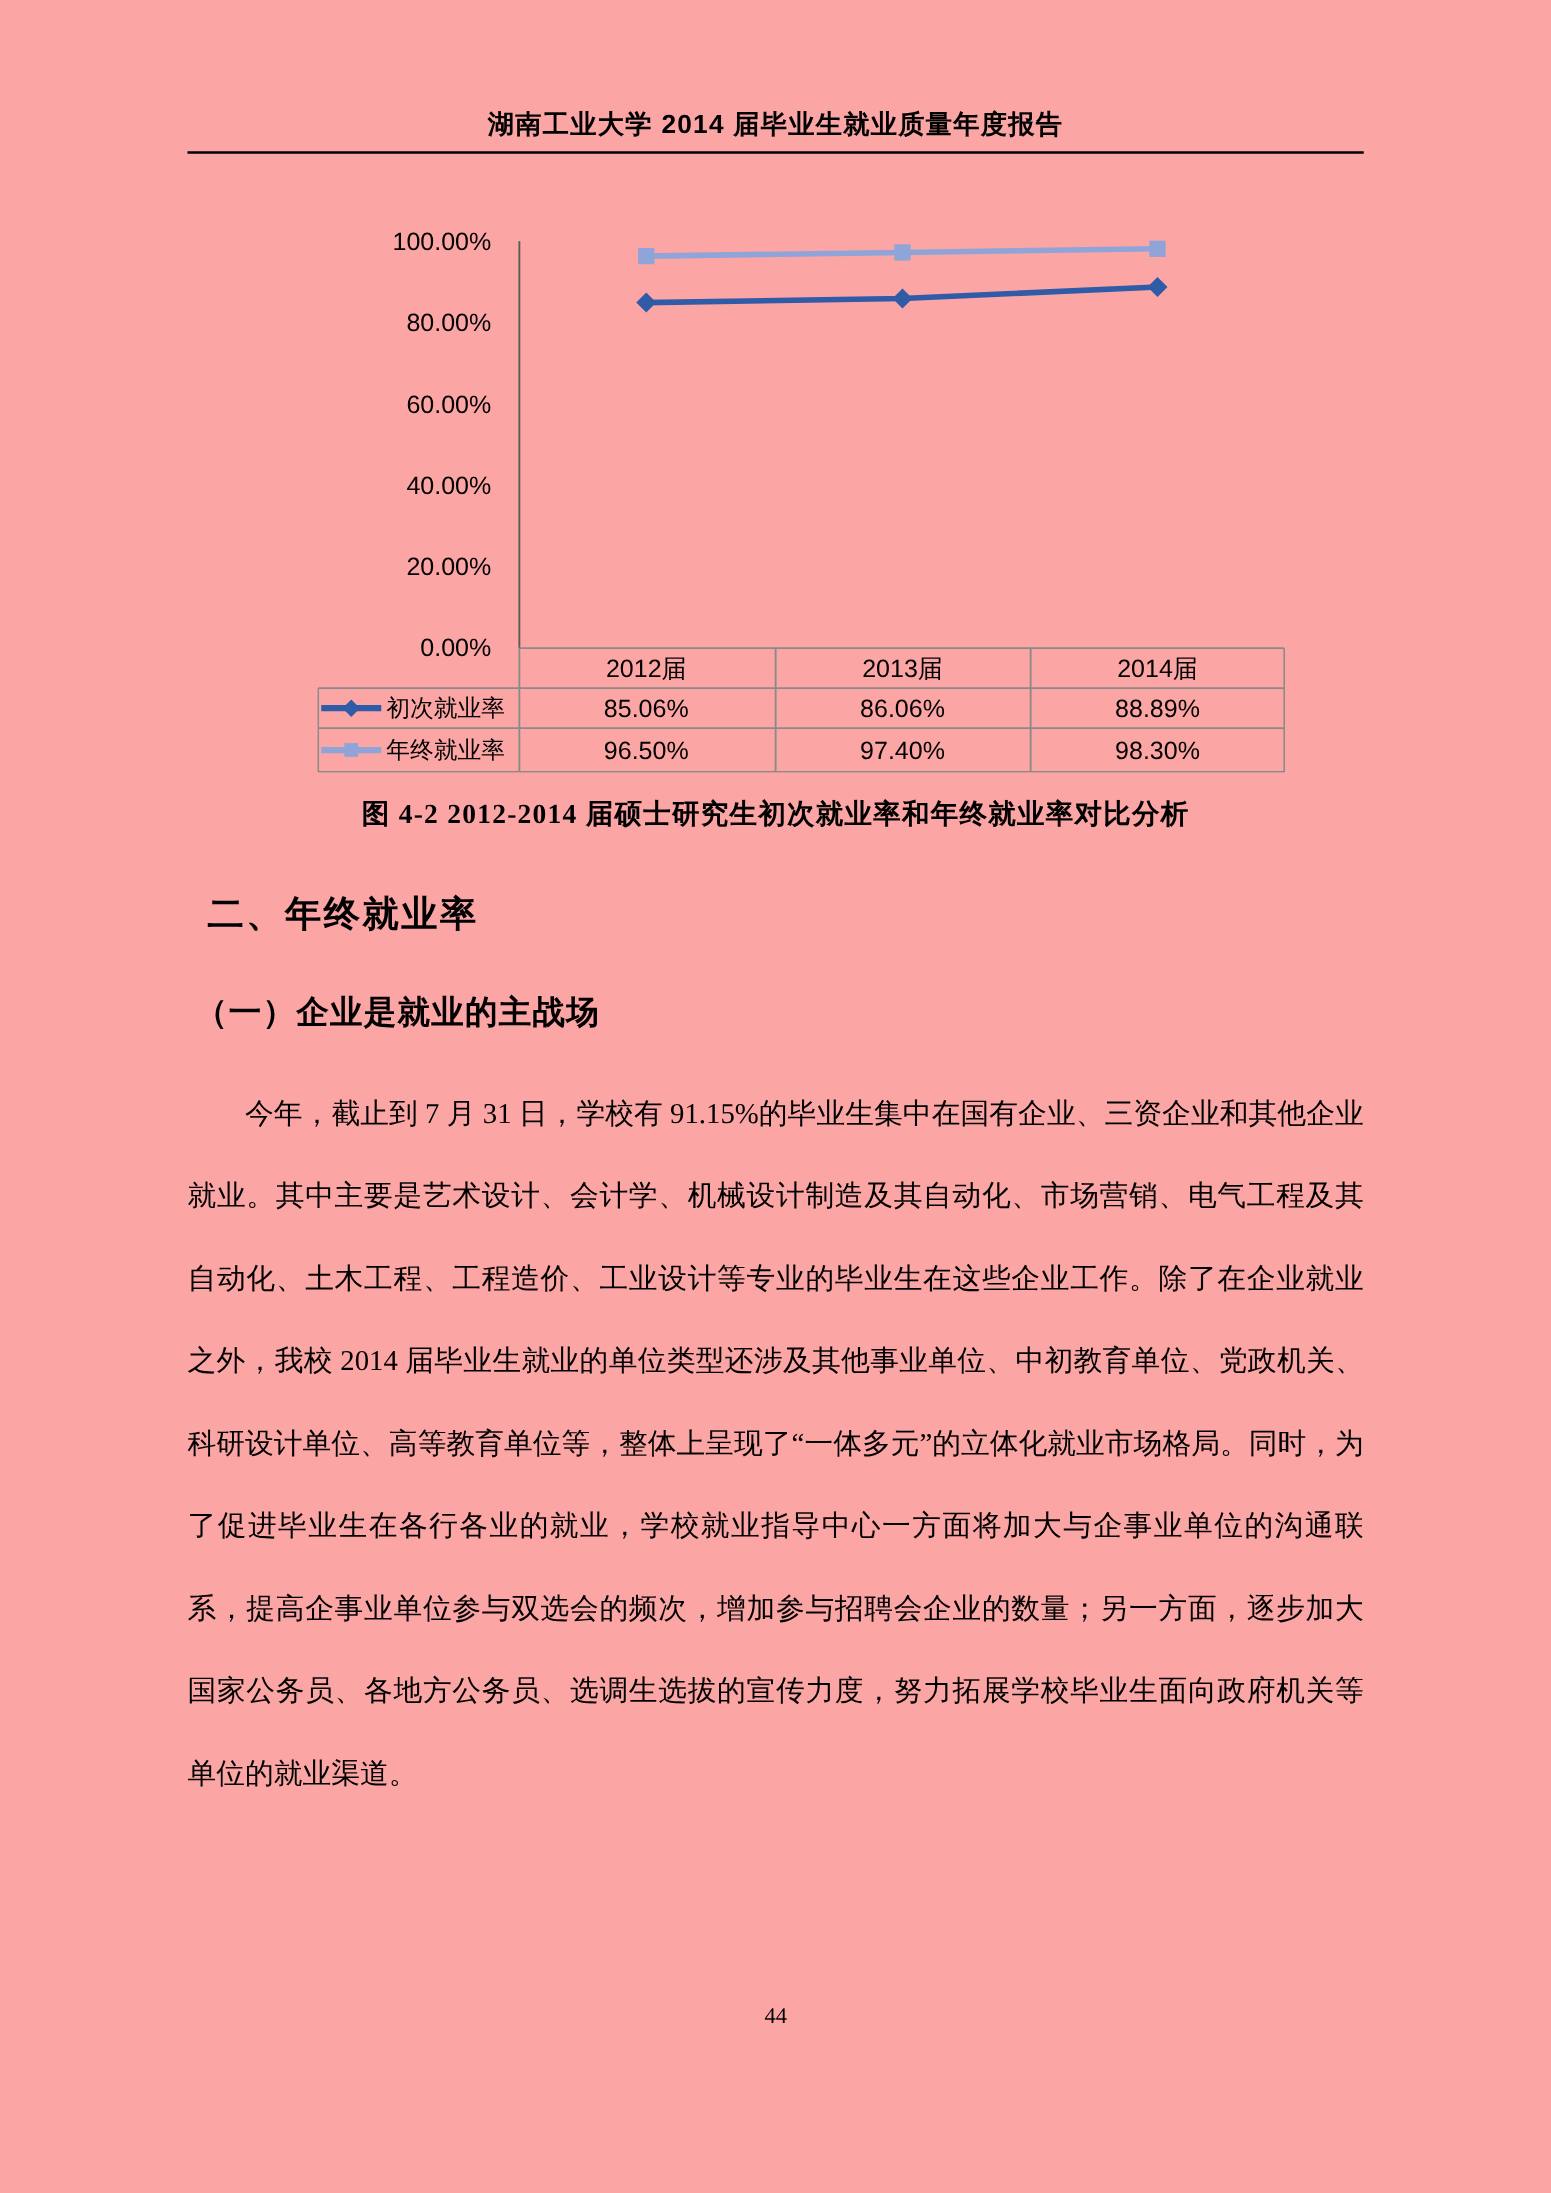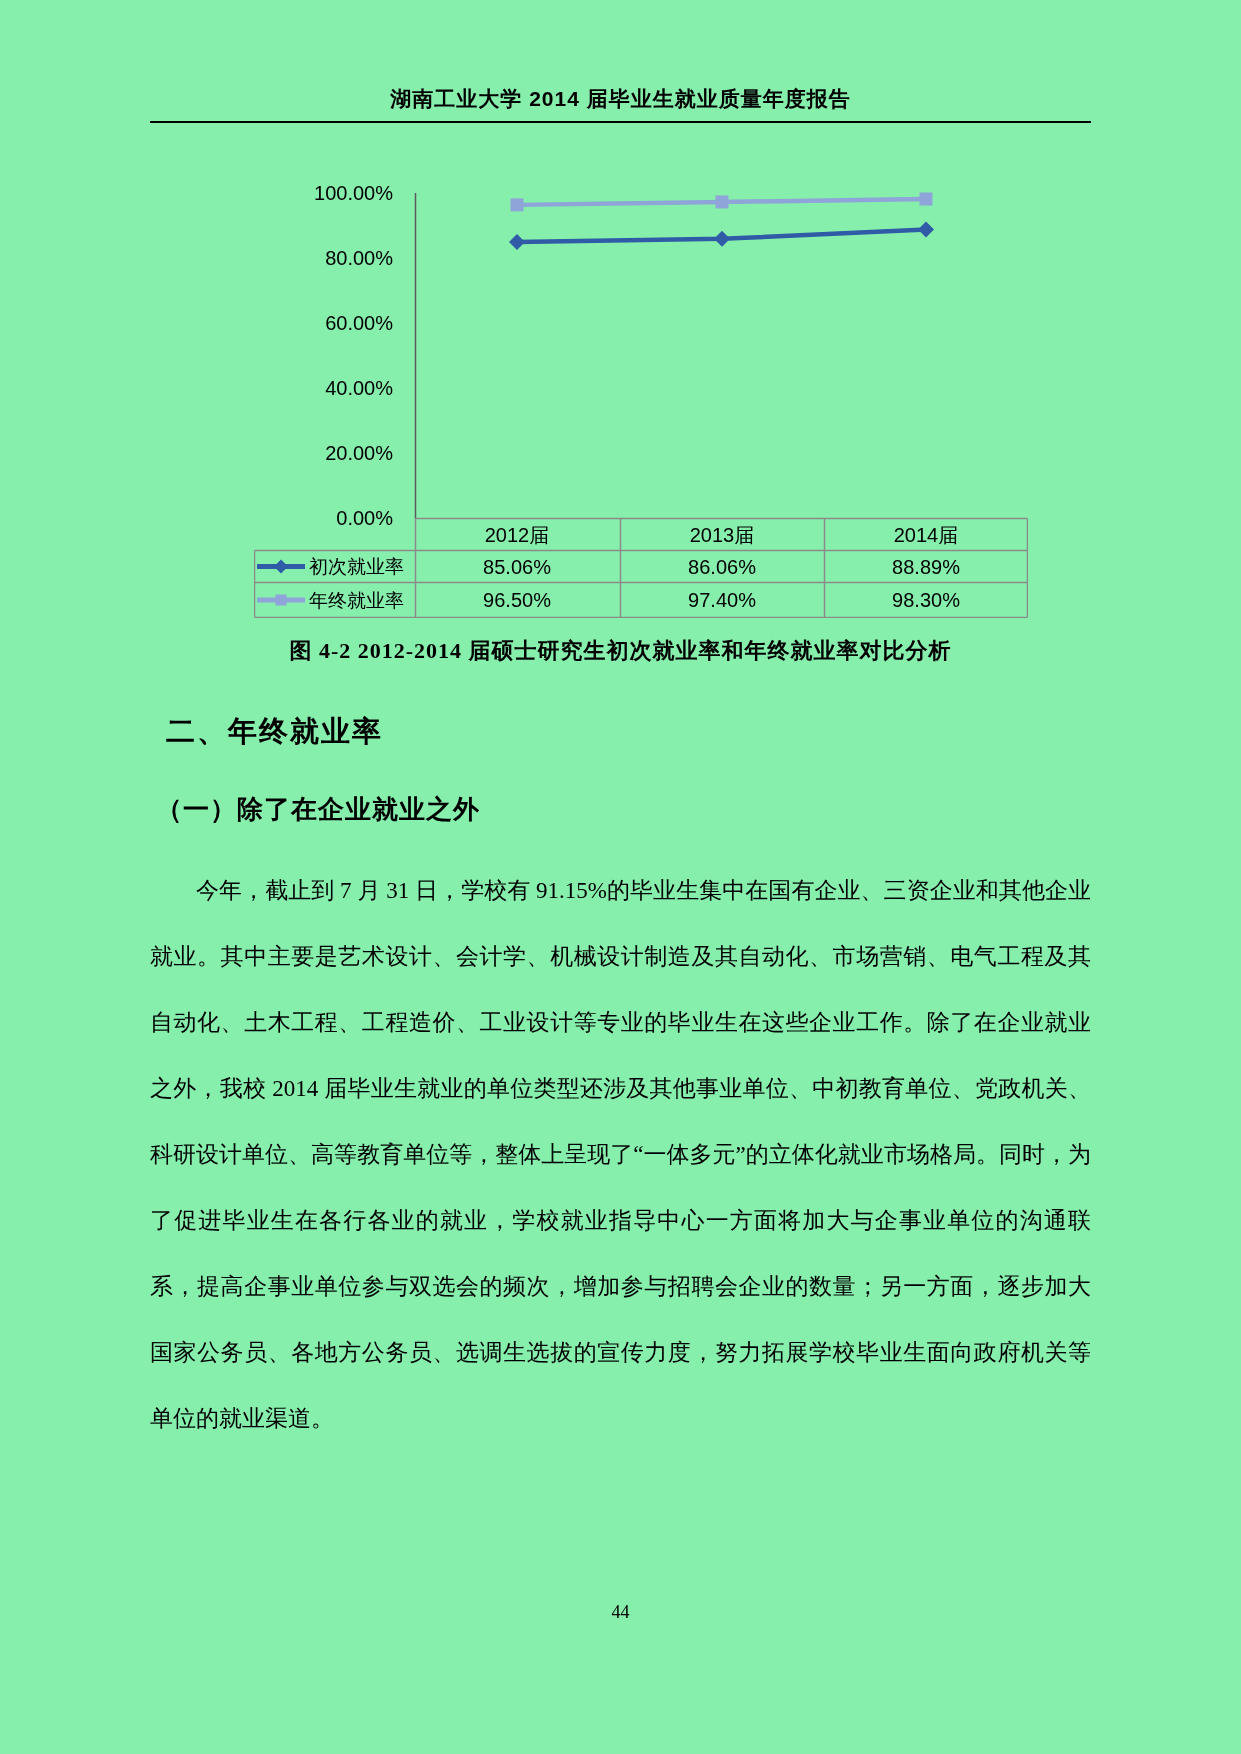--- a/index.html
+++ b/index.html
@@ -1,20 +1,20 @@
 <!DOCTYPE html>
 <html><head>
 <meta charset="utf-8">
 <style>
   html,body{margin:0;padding:0;background:#e8e8e8;}
   .page{
     position:relative;
     width:1241px;height:1754px;
     margin:0 auto;
-    background:#86efac;
+    background:#fca5a5;
     font-family:"Liberation Serif",serif;
     color:#000;
     overflow:hidden;
   }
   .header-title{
     position:absolute;top:85px;left:0;width:100%;
     text-align:center;
     font-family:"Liberation Sans",sans-serif;
     font-weight:bold;font-size:21px;letter-spacing:1px;
   }
@@ -101,19 +101,19 @@
         <text x="263" y="430" text-anchor="middle" font-size="20" fill="#000" dy="0.35em" font-weight="normal">96.50%</text>
         <text x="468" y="430" text-anchor="middle" font-size="20" fill="#000" dy="0.35em" font-weight="normal">97.40%</text>
         <text x="672" y="430" text-anchor="middle" font-size="20" fill="#000" dy="0.35em" font-weight="normal">98.30%</text>
       </svg>
   </div>
 
   <div class="figure-caption">图 4-2  2012-2014 届硕士研究生初次就业率和年终就业率对比分析</div>
 
   <div class="section-heading">二、年终就业率</div>
 
-  <div class="subsection-heading">（一）除了在企业就业之外</div>
+  <div class="subsection-heading">（一）企业是就业的主战场</div>
 
   <div class="body-paragraph">今年，截止到 7 月 31 日，学校有 91.15%的毕业生集中在国有企业、三资企业和其他企业就业。其中主要是艺术设计、会计学、机械设计制造及其自动化、市场营销、电气工程及其自动化、土木工程、工程造价、工业设计等专业的毕业生在这些企业工作。除了在企业就业之外，我校 2014 届毕业生就业的单位类型还涉及其他事业单位、中初教育单位、党政机关、科研设计单位、高等教育单位等，整体上呈现了“一体多元”的立体化就业市场格局。同时，为了促进毕业生在各行各业的就业，学校就业指导中心一方面将加大与企事业单位的沟通联系，提高企事业单位参与双选会的频次，增加参与招聘会企业的数量；另一方面，逐步加大国家公务员、各地方公务员、选调生选拔的宣传力度，努力拓展学校毕业生面向政府机关等单位的就业渠道。</div>
 
   <div class="page-number">44</div>
 
 </div>
 
 </body></html>

